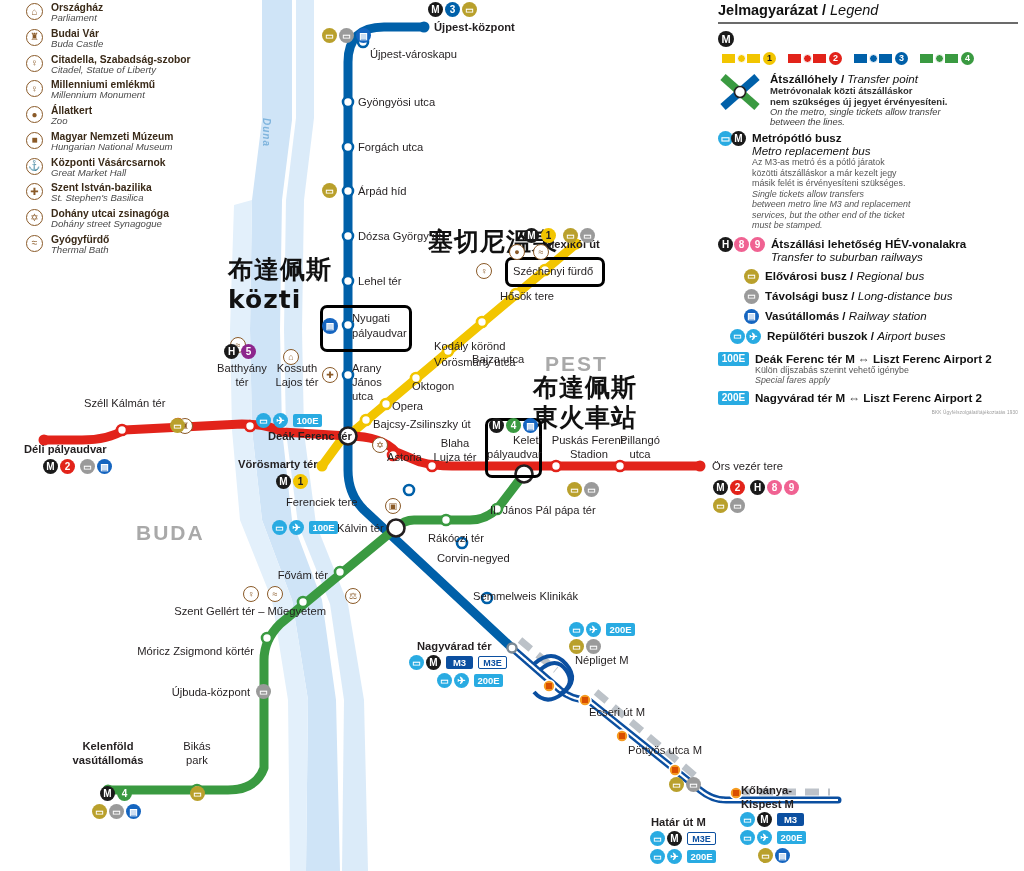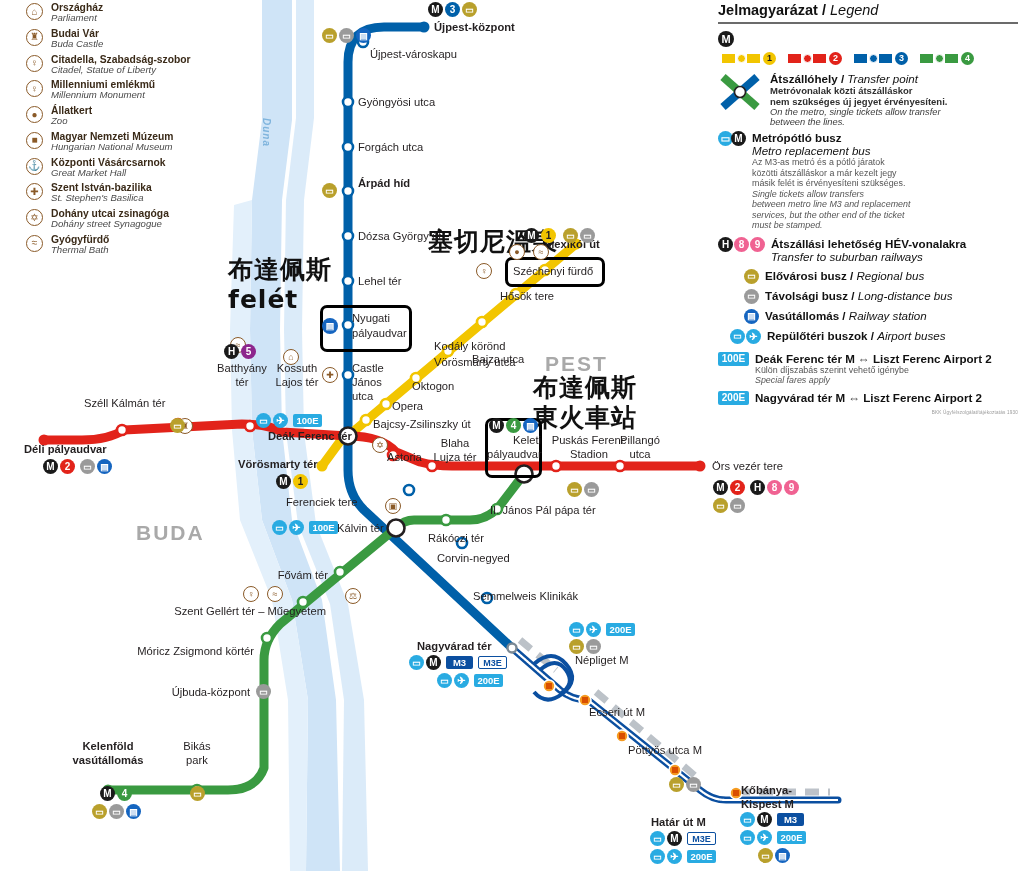--- a/index.html
+++ b/index.html
@@ -458,38 +458,38 @@
     </div>
     <div class="lg-credit">BKK Ügyfélszolgálat/tájékoztatás 1930</div>
   </div>
 
   <div class="region" style="left:136px;top:521px;">BUDA</div>
   <div class="region" style="left:545px;top:352px;">PEST</div>
   <div class="duna" style="left:272px;top:118px;transform:rotate(90deg);transform-origin:left top;">Duna</div>
 
   <div class="cjk" style="left:428px;top:228px;">塞切尼溫泉</div>
   <div class="cjk" style="left:228px;top:256px;">布達佩斯</div>
-  <div class="cjk" style="left:228px;top:286px;">felét</div>
+  <div class="cjk" style="left:228px;top:286px;">közti</div>
   <div class="cjk" style="left:533px;top:374px;">布達佩斯</div>
   <div class="cjk" style="left:533px;top:404px;">東火車站</div>
 
   <div class="callout" style="left:505px;top:257px;width:100px;height:30px;"></div>
   <div class="callout" style="left:320px;top:305px;width:92px;height:47px;"></div>
   <div class="callout" style="left:485px;top:418px;width:57px;height:60px;"></div>
 
   <div class="lbl b" style="left:434px;top:21px;">Újpest-központ</div>
   <div class="lbl" style="left:370px;top:48px;">Újpest-városkapu</div>
   <div class="lbl" style="left:358px;top:96px;">Gyöngyösi utca</div>
   <div class="lbl" style="left:358px;top:141px;">Forgách utca</div>
-  <div class="lbl" style="left:358px;top:177px;font-weight:bold;">Árpád híd</div>
+  <div class="lbl" style="left:358px;top:185px;">Árpád híd</div>
   <div class="lbl" style="left:358px;top:230px;">Dózsa György út</div>
   <div class="lbl" style="left:358px;top:275px;">Lehel tér</div>
   <div class="lbl" style="left:352px;top:312px;">Nyugati</div>
   <div class="lbl" style="left:352px;top:327px;">pályaudvar</div>
-  <div class="lbl" style="left:352px;top:362px;">Castle</div>
+  <div class="lbl" style="left:352px;top:362px;">Arany</div>
   <div class="lbl" style="left:352px;top:376px;">János</div>
   <div class="lbl" style="left:352px;top:390px;">utca</div>
   <div class="lbl b" style="left:253px;top:430px;padding-left:15px;">Deák Ferenc tér</div>
   <div class="lbl" style="left:286px;top:496px;">Ferenciek tere</div>
   <div class="lbl" style="left:337px;top:522px;">Kálvin tér</div>
   <div class="lbl" style="left:437px;top:552px;">Corvin-negyed</div>
   <div class="lbl" style="left:473px;top:590px;">Semmelweis Klinikák</div>
   <div class="lbl b" style="left:417px;top:640px;">Nagyvárad tér</div>
   <div class="lbl" style="left:575px;top:654px;">Népliget M</div>
   <div class="lbl" style="left:589px;top:706px;">Ecseri út M</div>

